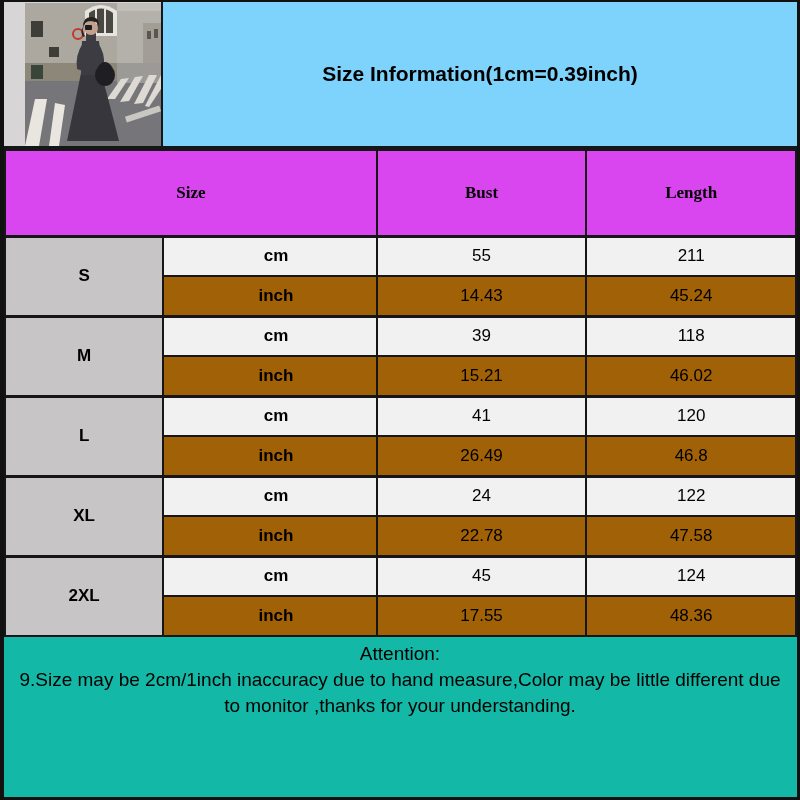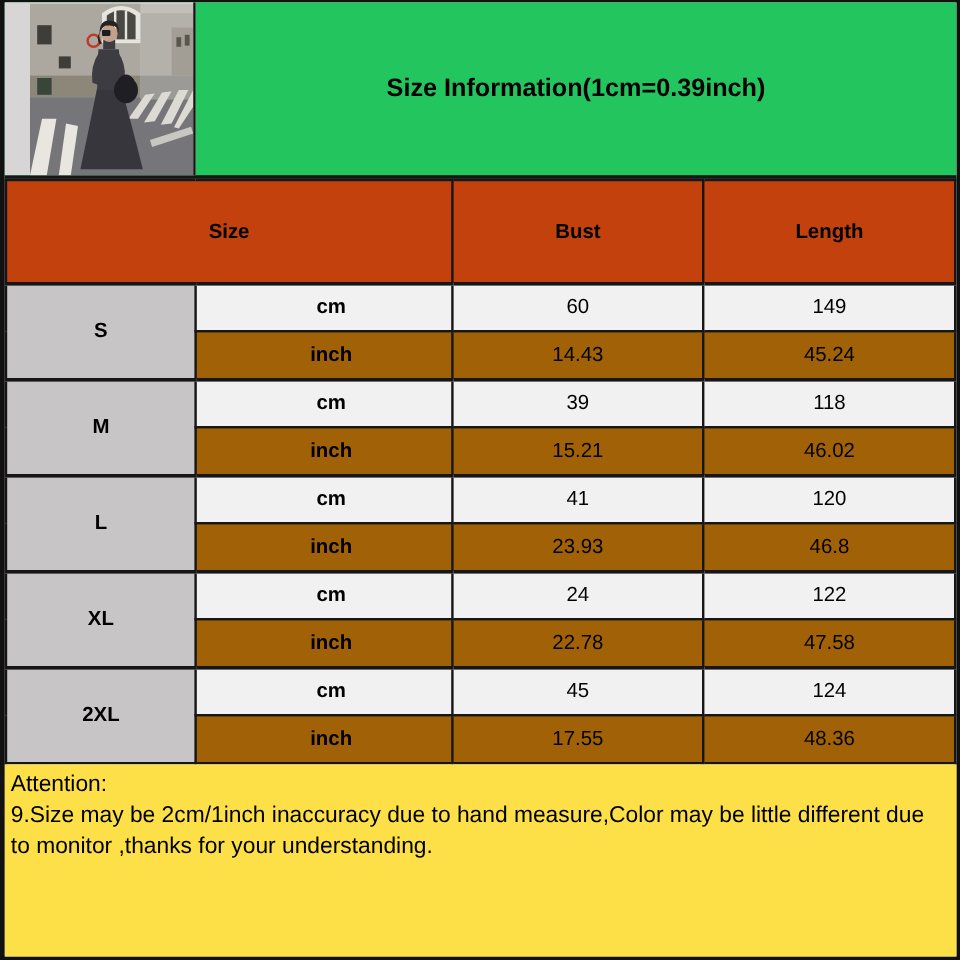--- a/index.html
+++ b/index.html
@@ -17,21 +17,21 @@
     border-top: 2px solid #111;
     border-bottom: 3px solid #111;
     display: flex;
     flex-direction: column;
     background: #fff;
   }
 
   
   .top-banner {
     height: 147px;
-    background: #22c55e;
+    background: #7dd3fc;
     display: flex;
     flex-shrink: 0;
     border-bottom: 3px solid #161616;
   }
   .photo-cell {
     width: 159px;
     height: 100%;
     border-right: 2px solid #161616;
     display: flex;
     align-items: center;
@@ -68,46 +68,48 @@
   table.size-table col.c-bust   { width: 26.5%; }
   table.size-table col.c-length { width: 26.5%; }
 
   table.size-table th, table.size-table td {
     border: 2px solid #161616;
     text-align: center;
     vertical-align: middle;
     font-size: 17px;
   }
   table.size-table thead th {
-    background: #c2410c;
+    background: #d946ef;
     height: 86px;
     font-weight: bold;
+    font-family: Liberation Serif, serif;
   }
   th.size-head { font-size: 37px; }
 
   table.size-table tbody tr { height: 40px; }
   tr.row-cm td { background: #f2f1f1; }
   tr.row-inch td { background: #a16207; }
   td.size-cell {
     background: #c8c5c6 !important;
     font-weight: bold;
     border-bottom: 3px solid #161616;
     border-top: 3px solid #161616;
   }
   td.unit-cell { font-weight: bold; padding-left: 12px; }
   td.value-cell { font-weight: normal; font-size: 18px; }
   tr.group-start td { border-top: 3px solid #161616; }
 
   
   .attention {
     flex: 1;
-    background: #fde047;
+    background: #14b8a6;
     padding: 4px 6px 0 5px;
     font-size: 19px;
     line-height: 1.38;
+    text-align: center;
   }
   .attention p { margin: 0; }
 </style>
 </head>
 <body>
 
 <div class="frame">
 
   <div class="top-banner">
     <div class="photo-cell">
@@ -183,22 +185,22 @@
       <tr>
         <th colspan="2" class="size-head">Size</th>
         <th>Bust</th>
         <th>Length</th>
       </tr>
     </thead>
     <tbody>
         <tr class="row-cm group-start">
           <td rowspan="2" class="size-cell">S</td>
           <td class="unit-cell">cm</td>
-          <td class="value-cell">60</td>
-          <td class="value-cell">149</td>
+          <td class="value-cell">55</td>
+          <td class="value-cell">211</td>
         </tr>
         <tr class="row-inch">
           <td class="unit-cell">inch</td>
           <td class="value-cell">14.43</td>
           <td class="value-cell">45.24</td>
         </tr>
         <tr class="row-cm group-start">
           <td rowspan="2" class="size-cell">M</td>
           <td class="unit-cell">cm</td>
           <td class="value-cell">39</td>
@@ -210,21 +212,21 @@
           <td class="value-cell">46.02</td>
         </tr>
         <tr class="row-cm group-start">
           <td rowspan="2" class="size-cell">L</td>
           <td class="unit-cell">cm</td>
           <td class="value-cell">41</td>
           <td class="value-cell">120</td>
         </tr>
         <tr class="row-inch">
           <td class="unit-cell">inch</td>
-          <td class="value-cell">23.93</td>
+          <td class="value-cell">26.49</td>
           <td class="value-cell">46.8</td>
         </tr>
         <tr class="row-cm group-start">
           <td rowspan="2" class="size-cell">XL</td>
           <td class="unit-cell">cm</td>
           <td class="value-cell">24</td>
           <td class="value-cell">122</td>
         </tr>
         <tr class="row-inch">
           <td class="unit-cell">inch</td>

